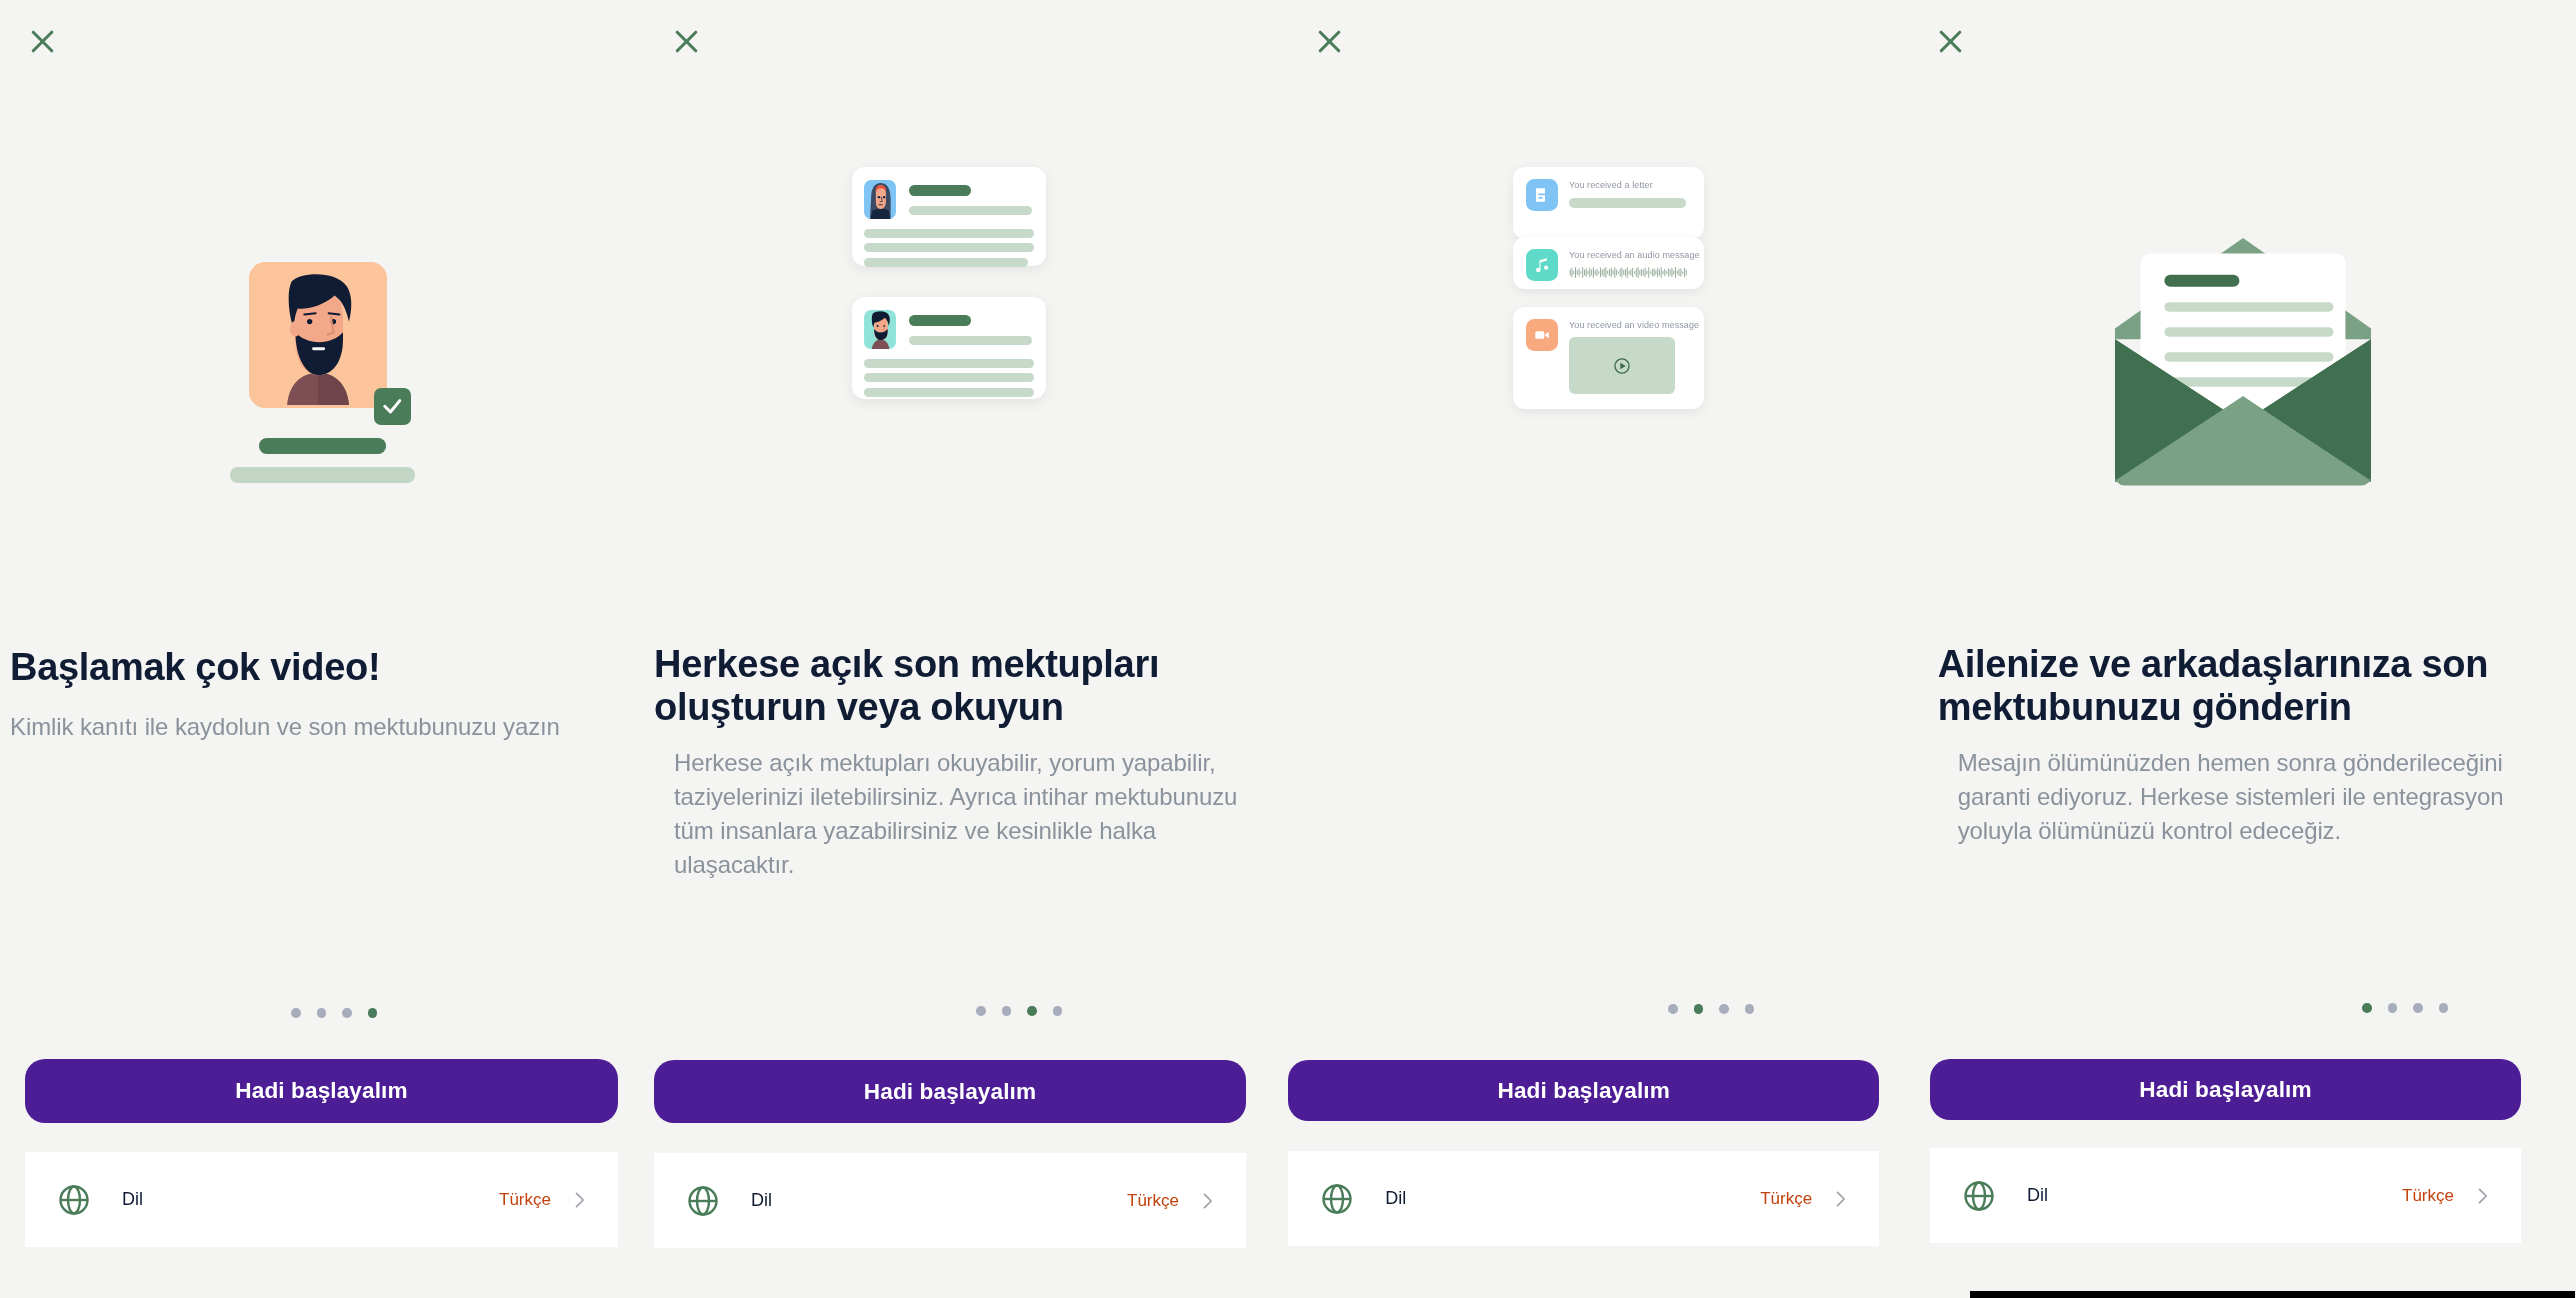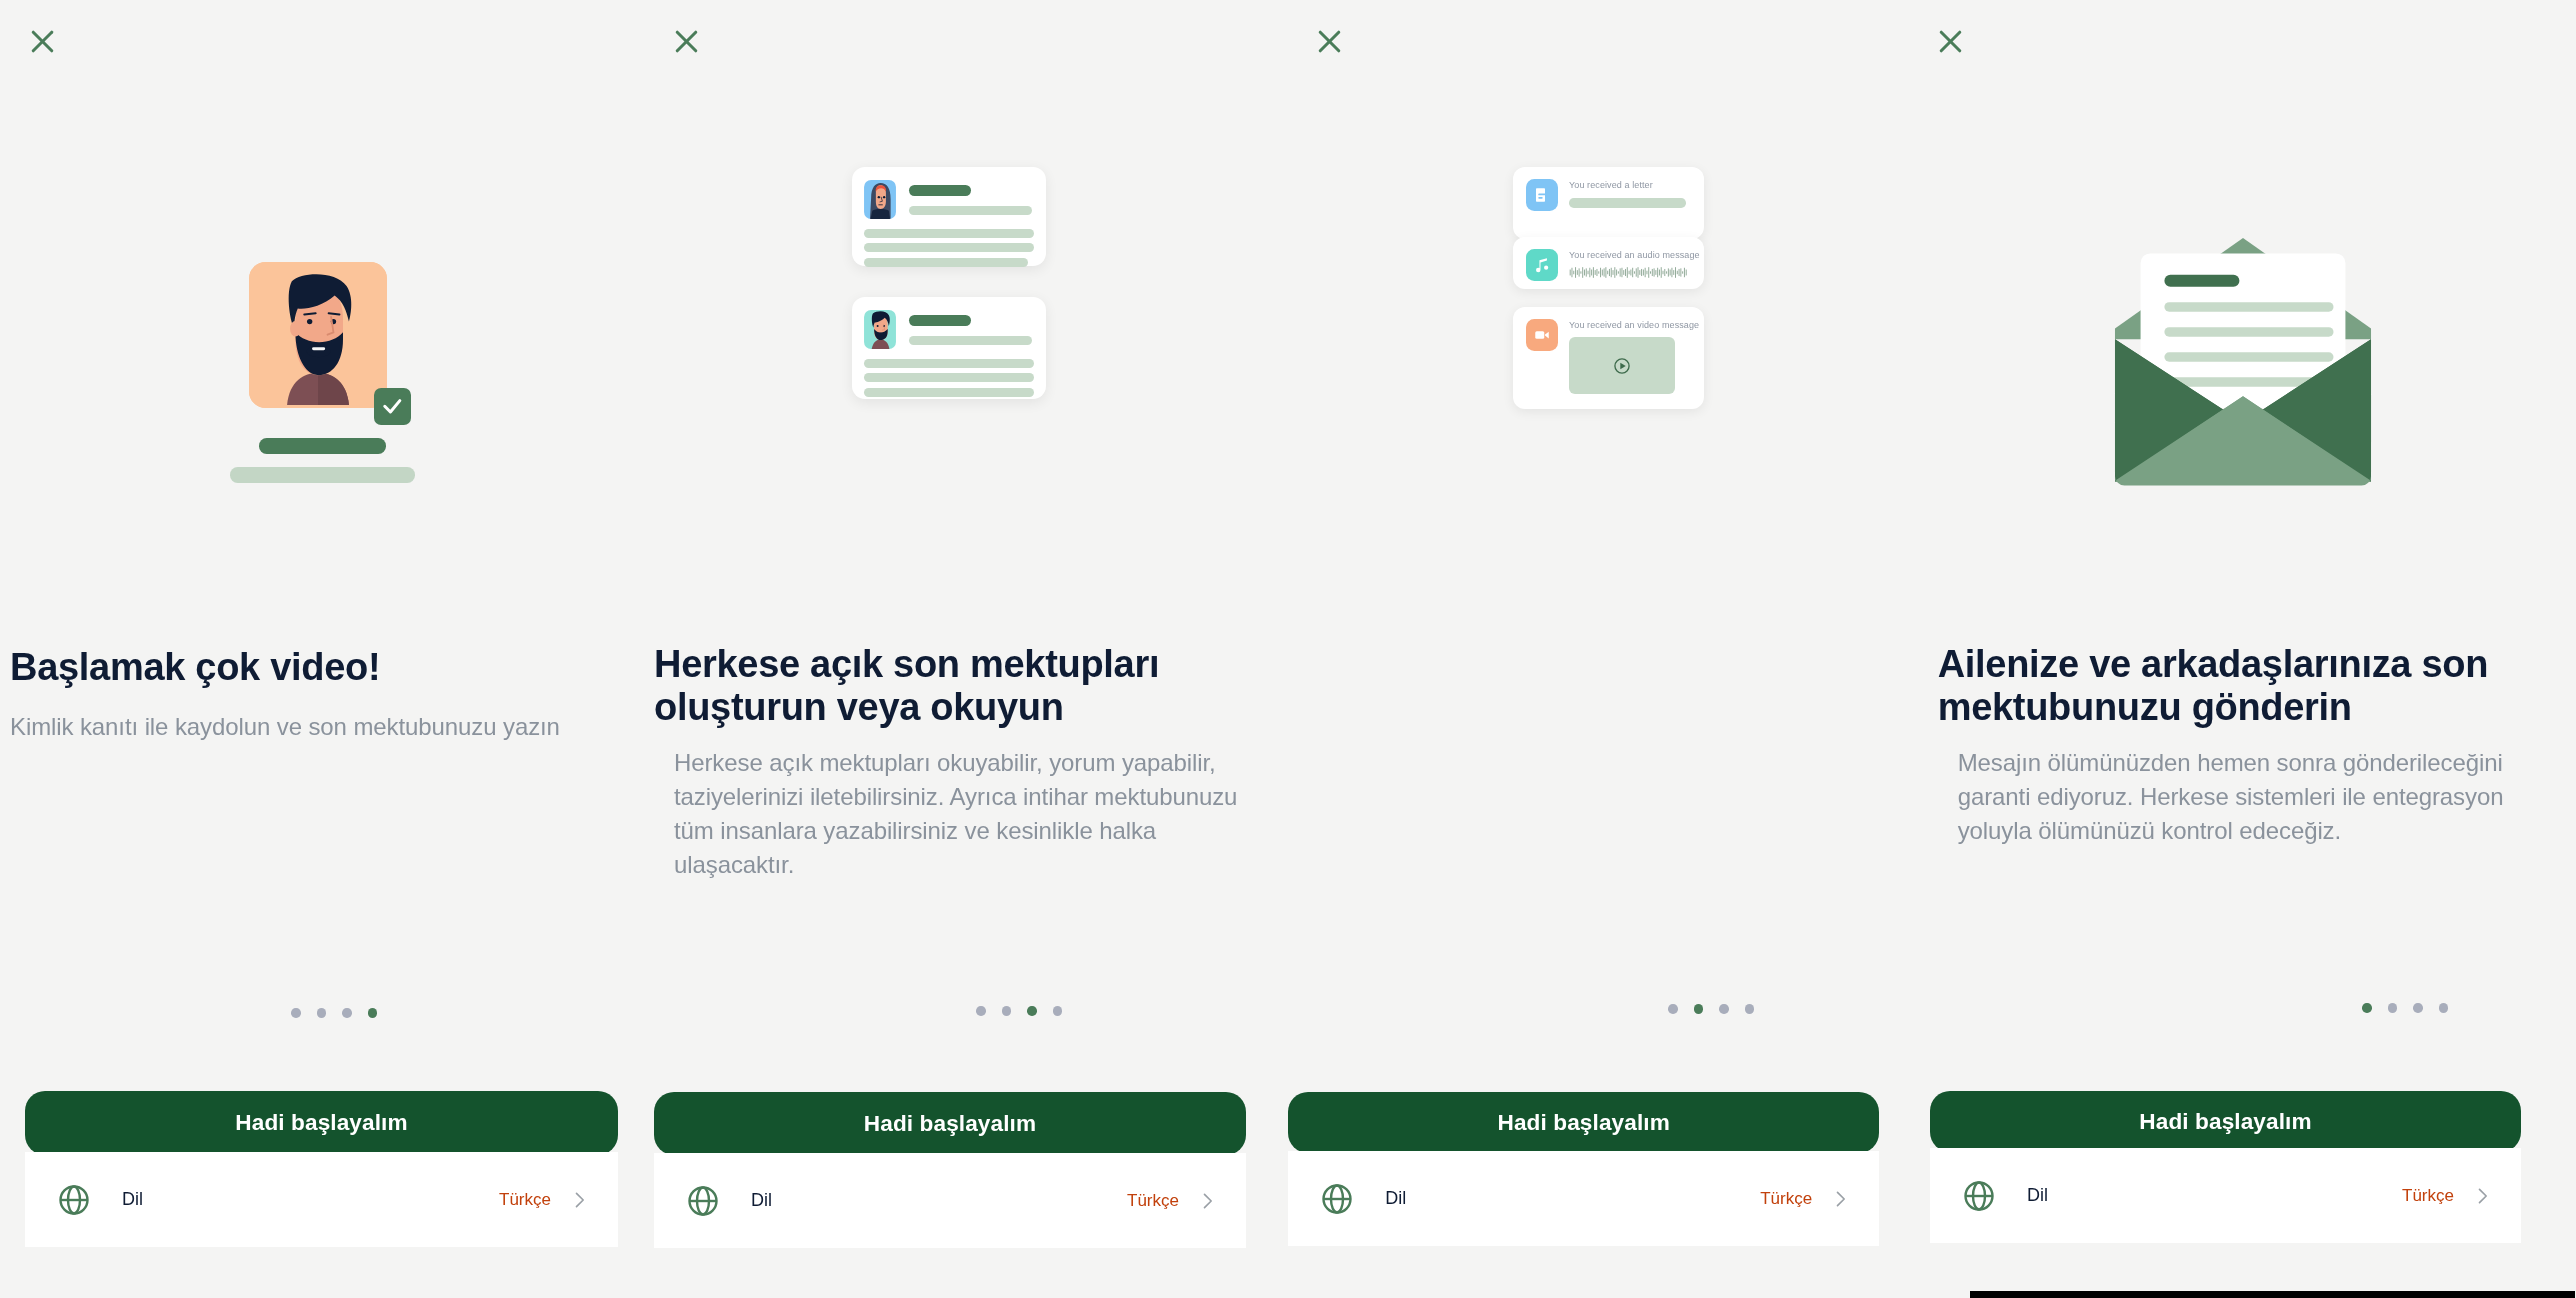--- a/index.html
+++ b/index.html
@@ -133,27 +133,26 @@
   .p1 .dots { left: 291px; top: 1008px; }
   .p2 .dots { left: 332px; top: 1006px; }
   .p3 .dots { left: 381px; top: 1004px; }
   .p4 .dots { left: 432px; top: 1003px; }
   .dot { width: 9.5px; height: 9.5px; border-radius: 50%; background: #a8adbb; }
   .dot.active { background: #4a7c59; }
 
   
   .cta {
     position: absolute;
-    background: #14532d; color: #fff;
+    background: #4c1d95; color: #fff;
     border-radius: 20px;
     display: flex; align-items: center; justify-content: center;
     font-size: 22.6px; font-weight: 600; letter-spacing: 0.1px;
     cursor: pointer; border: none;
     font-family: "Liberation Sans", sans-serif;
-    margin-top: 32px;
   }
   .p1 .cta { left: 25px; top: 1059px; width: 593px; height: 64px; }
   .p2 .cta { left: 10px; top: 1060px; width: 592px; height: 63px; }
   .p3 .cta { left: 1.2px; top: 1060px; width: 591px; height: 61px; }
   .p4 .cta { left: 0px; top: 1059px; width: 591px; height: 61px; }
 
   
   .lang-row {
     position: absolute;
     background: #fff;

